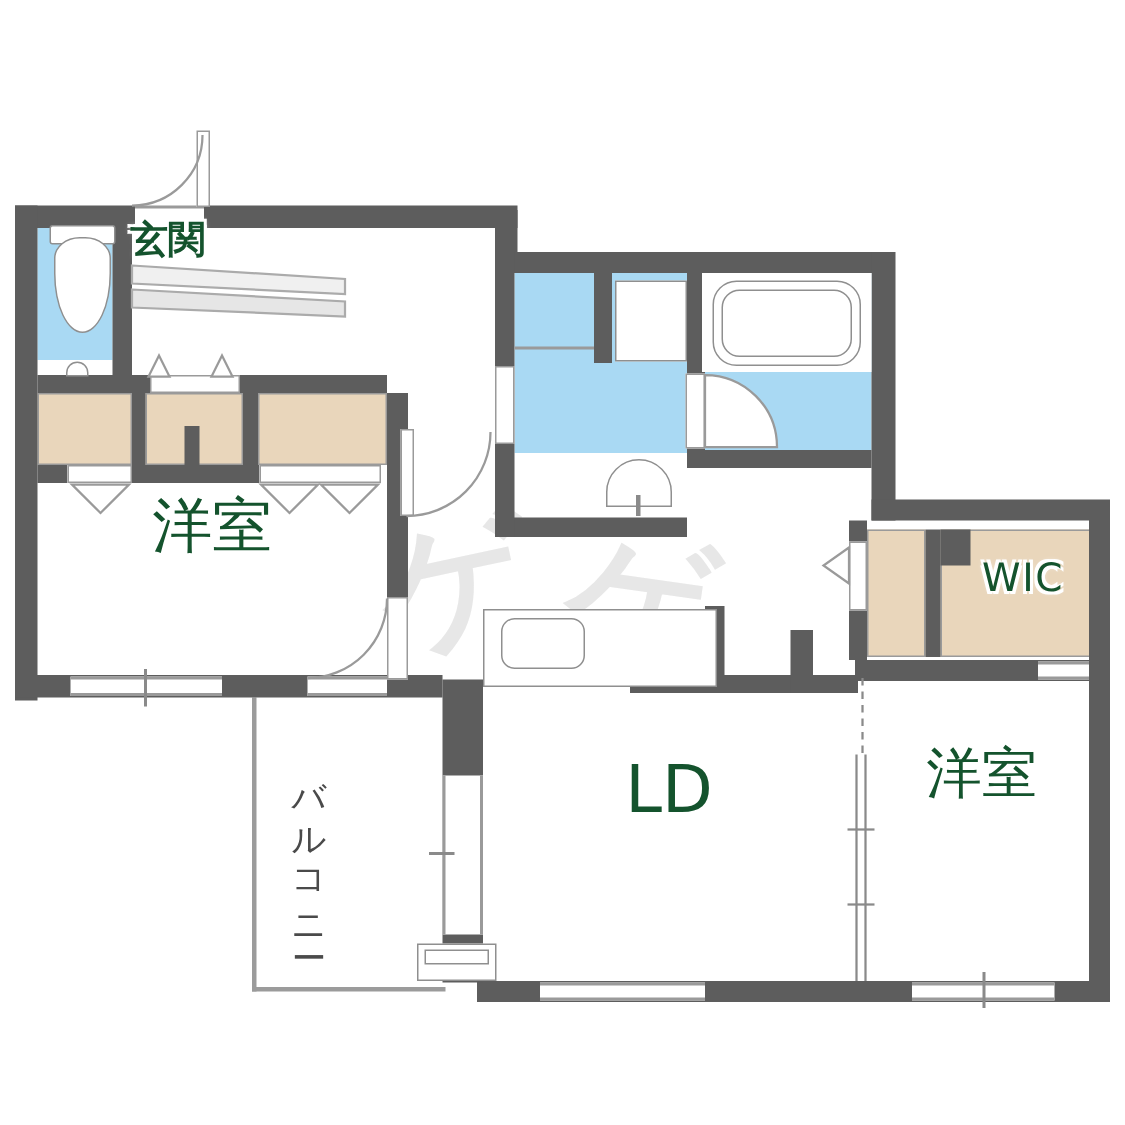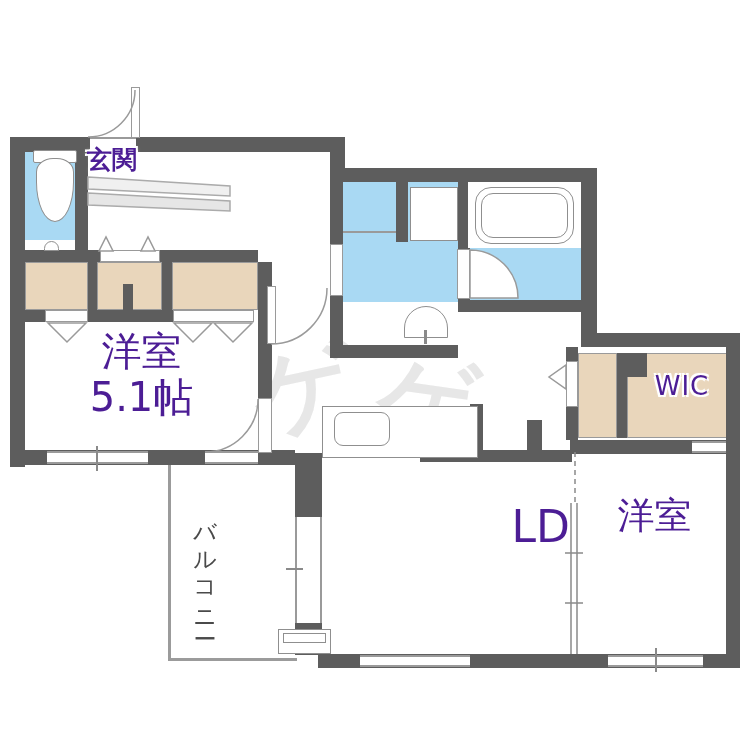--- a/index.html
+++ b/index.html
@@ -9,21 +9,21 @@
   .wall{position:absolute;background:#5d5d5d;}
   .room{position:absolute;}
   .wet{background:#a9d9f3;}
   .closet{background:#e9d6bb;border:1px solid #9a9a9a;box-sizing:border-box;}
   .win{position:absolute;background:#fff;box-sizing:border-box;}
   .win.h{border-top:2px solid #9a9a9a;border-bottom:2px solid #9a9a9a;}
   .win.v{border-left:2px solid #9a9a9a;border-right:2px solid #9a9a9a;}
   .leaf{position:absolute;background:#fff;border:1.5px solid #9a9a9a;box-sizing:border-box;}
   .tick{position:absolute;background:#8a8a8a;}
   .fix{position:absolute;background:#fff;border:1.5px solid #8f8f8f;box-sizing:border-box;}
-  .label{position:absolute;color:#4c1d95;text-align:center;line-height:1.15;
+  .label{position:absolute;color:#14532d;text-align:center;line-height:1.15;
          text-shadow:-2px -2px 0 #fff,2px -2px 0 #fff,-2px 2px 0 #fff,2px 2px 0 #fff,0 0 4px #fff;}
   .vtext{writing-mode:vertical-rl;letter-spacing:4px;}
   .wm{position:absolute;color:#e3e3e3;font-weight:bold;opacity:.85;pointer-events:none;}
   svg.overlay{position:absolute;left:0;top:0;pointer-events:none;}
   .balcony{position:absolute;border-left:3px solid #9b9b9b;border-bottom:3px solid #9b9b9b;box-sizing:border-box;background:#fff;}
 </style>
 </head>
 <body>
 
 <div class="plan">
@@ -125,23 +125,22 @@
     <line x1="571" y1="503" x2="571" y2="654" stroke="#8a8a8a" stroke-width="1.5"></line>
     <line x1="577" y1="503" x2="577" y2="654" stroke="#8a8a8a" stroke-width="1.5"></line>
     <line x1="565" y1="553" x2="583" y2="553" stroke="#8a8a8a" stroke-width="1.5"></line>
     <line x1="565" y1="603" x2="583" y2="603" stroke="#8a8a8a" stroke-width="1.5"></line>
     <line x1="575" y1="452" x2="575" y2="503" stroke="#8a8a8a" stroke-width="1.5" stroke-dasharray="5,4"></line>
   </svg>
 
   <div class="label" style="left:82px;top:146px;width:60px;font-size:25px;font-weight:bold;">玄関</div>
   <div class="label" style="left:25px;top:328px;width:233px;font-size:40px;">
     <div>洋室</div>
-    <div>5.1帖</div>
   </div>
-  <div class="label" style="left:322px;top:502px;width:248px;font-size:44px;text-align:right;">
+  <div class="label" style="left:322px;top:502px;width:248px;font-size:44px;">
     <div>LD</div>
   </div>
   <div class="label" style="left:583px;top:495px;width:143px;font-size:37px;">
     <div>洋室</div>
   </div>
   <div class="label" style="left:642px;top:372px;width:80px;font-size:26px;letter-spacing:1px;">WIC</div>
   <div class="label vtext" style="left:192px;top:483px;height:170px;font-size:23px;color:#4a4a4a;text-shadow:none;">バルコニー</div>
 
 </div>
 

